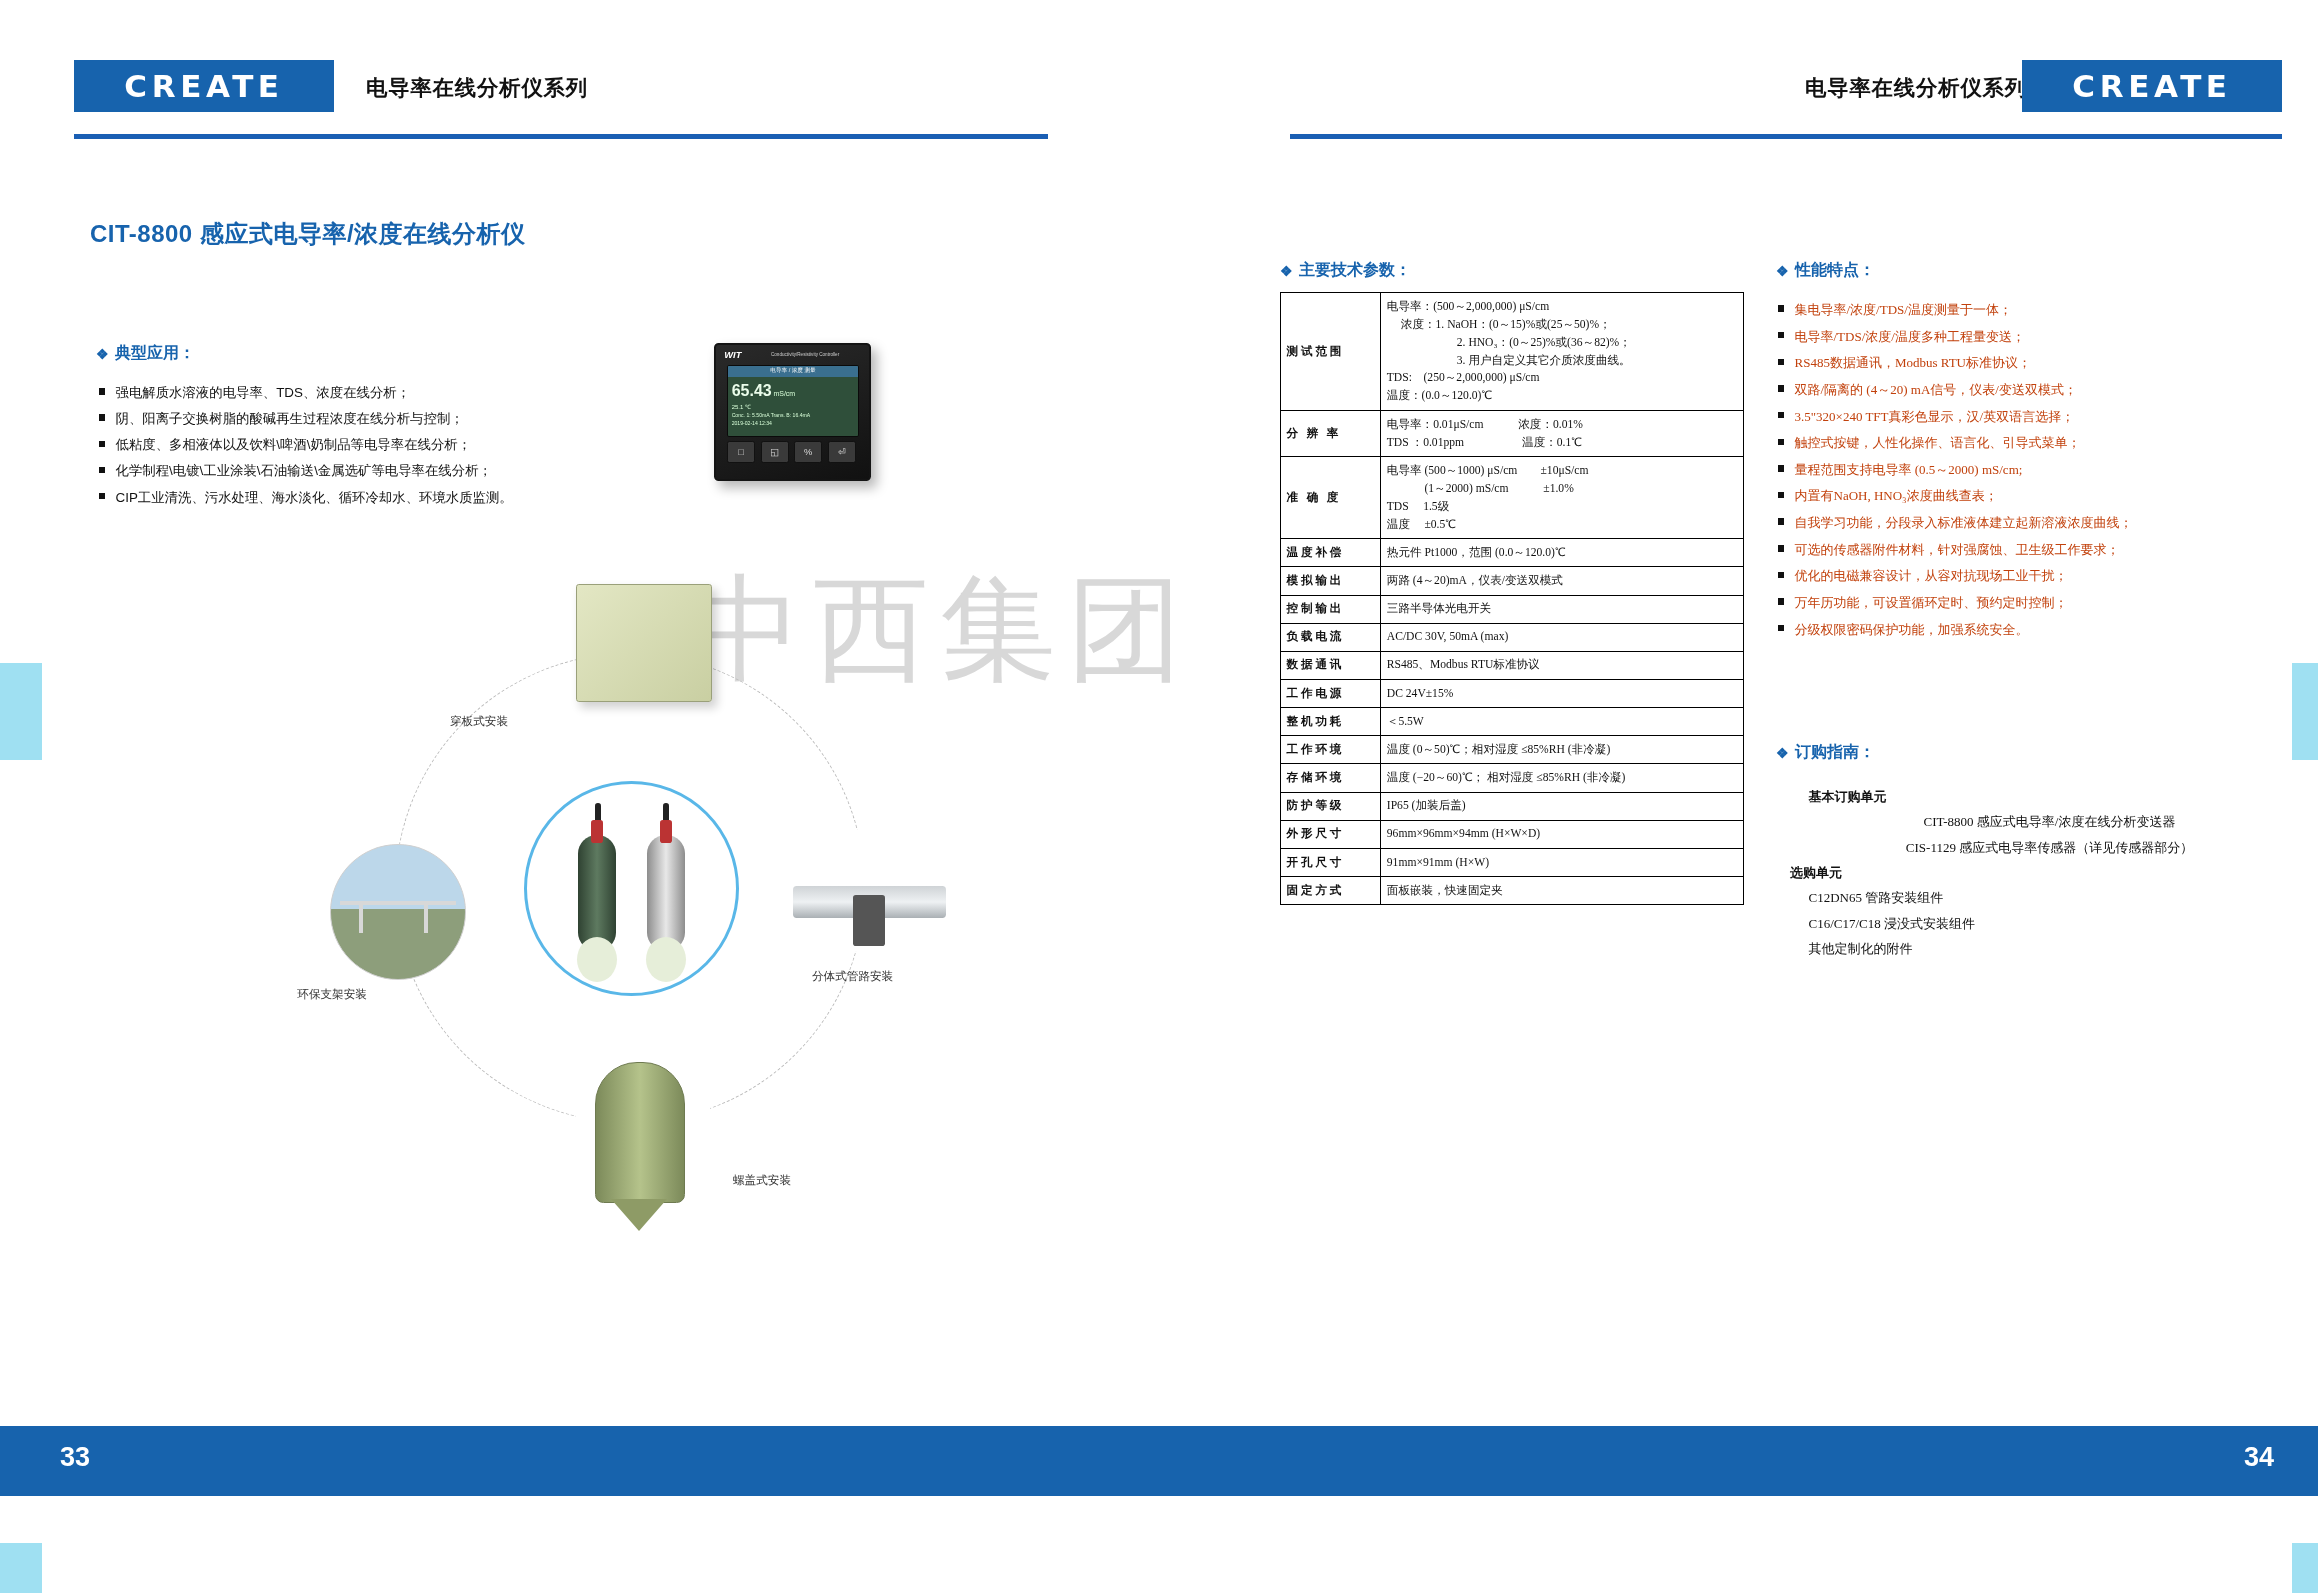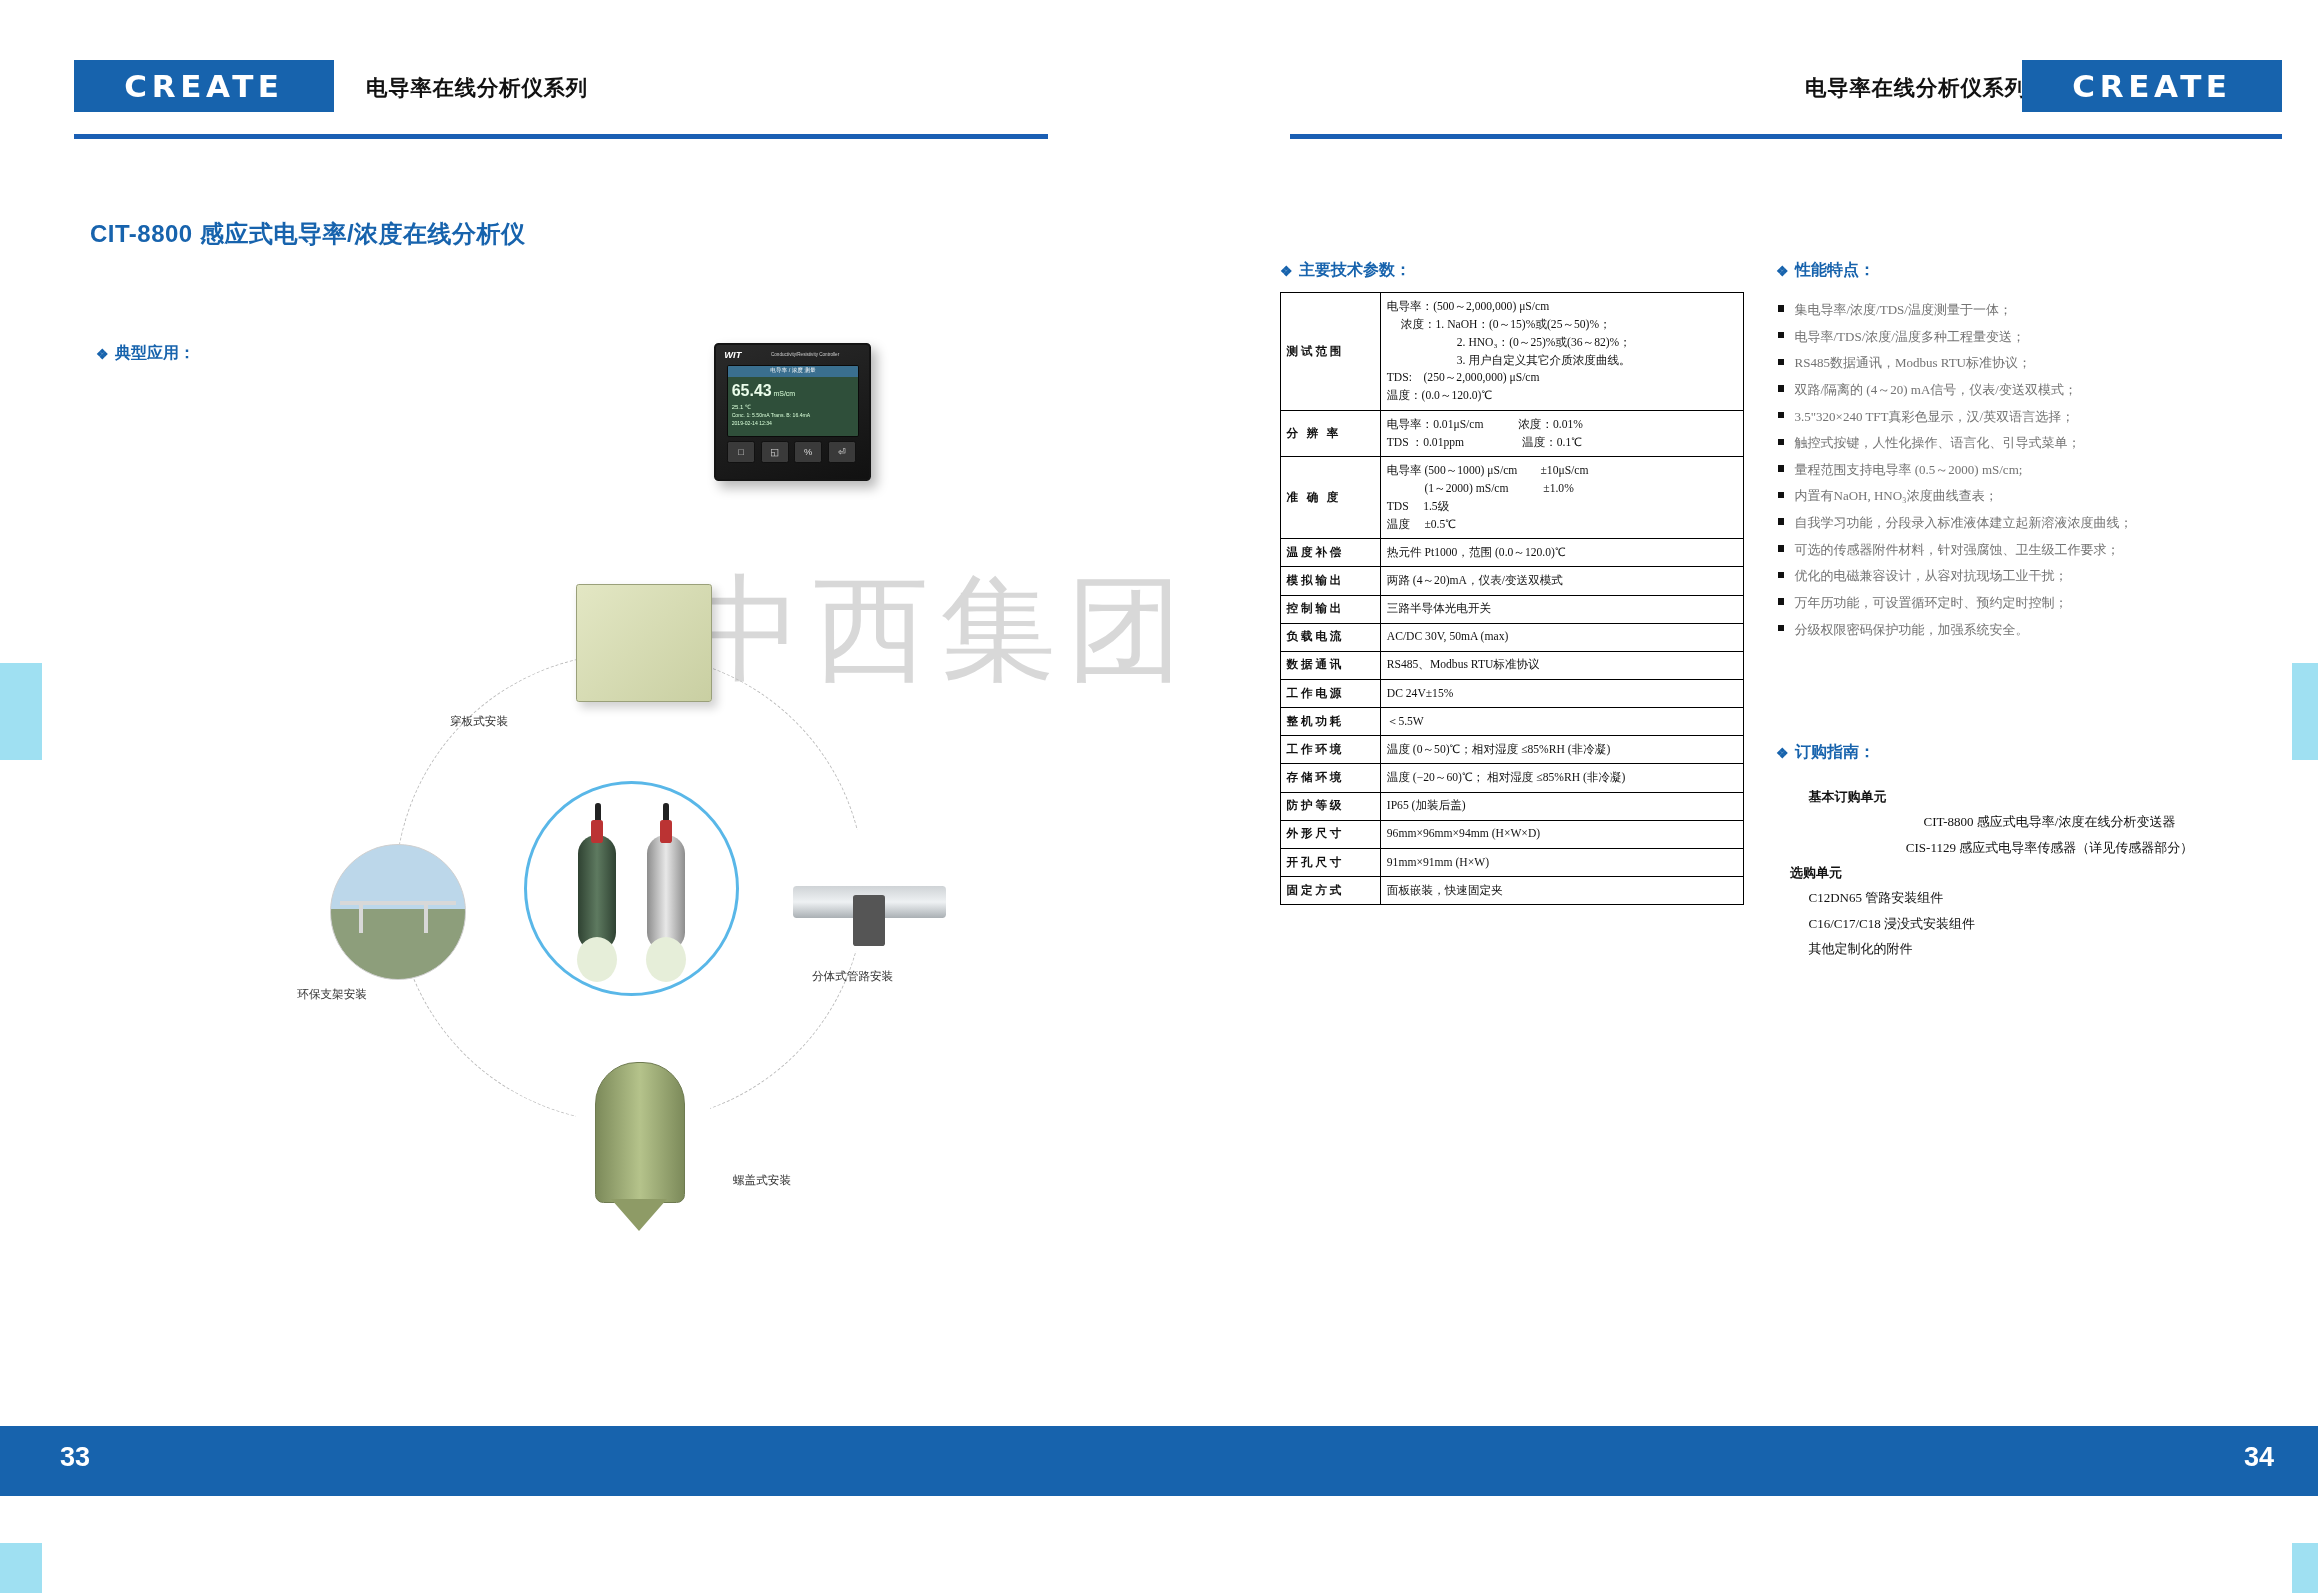--- a/index.html
+++ b/index.html
@@ -153,21 +153,21 @@
   }
   table.spec td{
     border:0.9px solid #000;padding:4.6px 5.6px;vertical-align:middle;line-height:1.55;
   }
   td.k{width:88px;text-align:left;letter-spacing:2.8px;white-space:nowrap;font-weight:bold;}
   td.v{text-align:left;margin-top:13px;}
 
   .feat-list{position:absolute;left:1776px;top:297px;width:492px;margin:0;padding:0;}
   .feat-list li{
     list-style:none;position:relative;padding-left:18.5px;
-    font-size:13px;line-height:2.05;color:#737373;
+    font-size:13px;line-height:2.05;color:#c2410c;
     font-family:"Liberation Serif", serif;
   }
   .feat-list li:before{
     content:"";position:absolute;left:1.9px;top:8.3px;width:6.5px;height:6.5px;background:#111;
   }
 
   .order{position:absolute;left:1790px;top:784px;width:487px;
     font-family:"Liberation Serif", serif;font-size:13px;color:#111;line-height:1.95;}
   .order .grp{font-weight:bold;}
   .order .ind1{padding-left:32px;text-align:center;}
@@ -194,20 +194,27 @@
   <div class="hdr-rule" id="hdr-left-rule"></div>
   <div class="side-bar-left"></div>
 
   <div class="prod-title">CIT-8800 感应式电导率/浓度在线分析仪</div>
 
   <div class="section-head" id="app-head">
     <span class="diamond">❖</span>
     <span>典型应用：</span>
   </div>
 
+  <ul class="bullet-list">
+    <li>强电解质水溶液的电导率、TDS、浓度在线分析；</li>
+    <li>阴、阳离子交换树脂的酸碱再生过程浓度在线分析与控制；</li>
+    <li>低粘度、多相液体以及饮料\啤酒\奶制品等电导率在线分析；</li>
+    <li>化学制程\电镀\工业涂装\石油输送\金属选矿等电导率在线分析；</li>
+    <li>CIP工业清洗、污水处理、海水淡化、循环冷却水、环境水质监测。</li>
+  </ul>
 
   <div class="device">
     <div class="device-brand">WIT</div>
     <div class="device-sub">Conductivity/Resistivity Controller</div>
     <div class="device-screen">
       <div class="scr-top">电导率 / 浓度 测量</div>
       <div class="scr-main">
         <span class="scr-big">65.43</span>
         <span class="scr-unit">mS/cm</span>
         <div>25.1 ℃</div>

